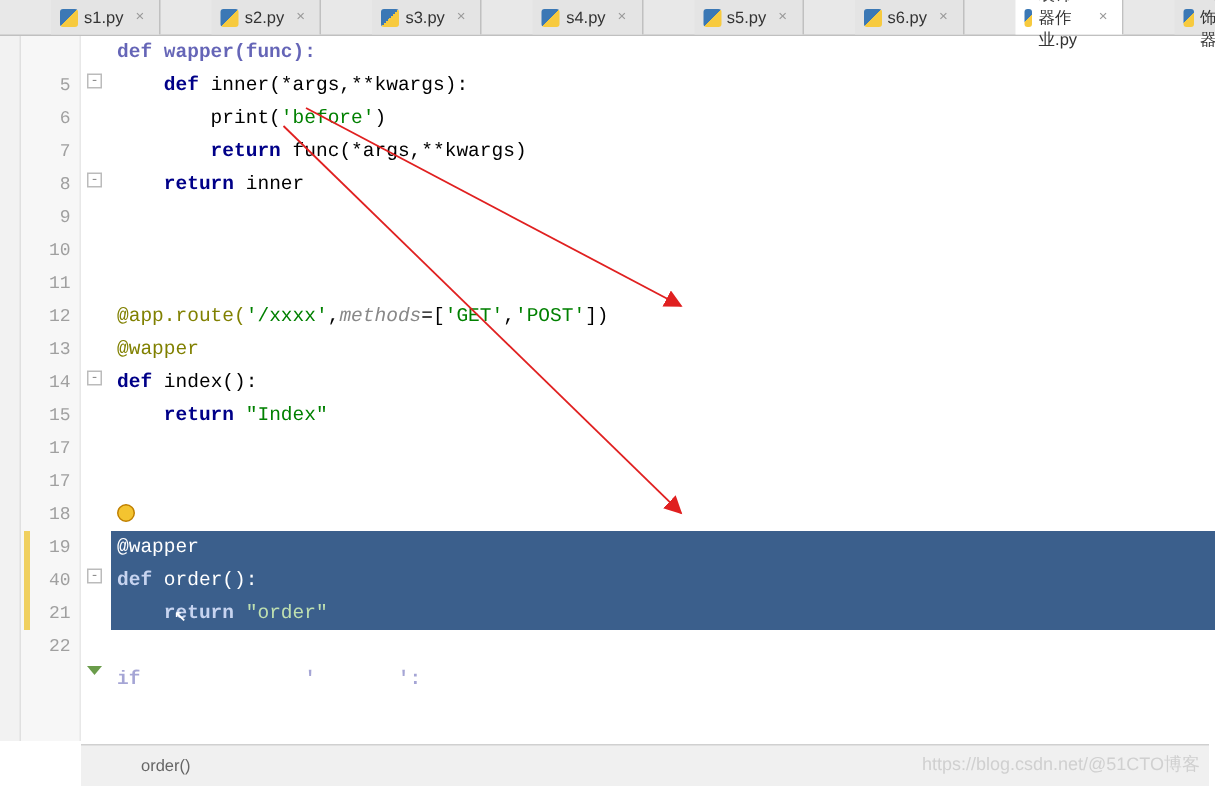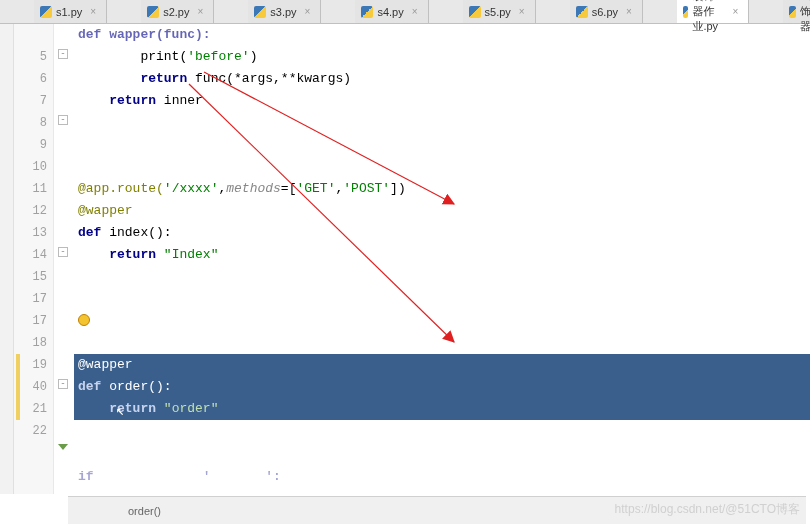--- a/index.html
+++ b/index.html
@@ -104,23 +104,22 @@
     }
     .status-bar {
       position: absolute;
       bottom: 0; left: 54px; right: 4px;
       height: 28px;
       background: #f0f0f0;
       border-top: 1px solid #d0d0d0;
       font-family: Arial, sans-serif;
       font-size: 11px;
       color: #666;
-      padding-left: 60px;
+      padding-left: 40px;
       line-height: 28px;
-      margin-left: 14px;
     }
     .watermark {
       position: absolute;
       bottom: 6px; right: 10px;
       color: #d0d0d0;
       font-size: 12px;
       font-family: Arial, sans-serif;
     }
     .cursor-icon {
       position: absolute;
@@ -208,20 +207,21 @@
   <div class="fold-col">
     <div class="fold-mark" style="top:25px;">-</div>
     <div class="fold-mark" style="top:91px;">-</div>
     <div class="fold-mark" style="top:223px;">-</div>
     <div class="fold-mark" style="top:355px;">-</div>
     <div class="green-tri" style="top:420px; left:4px;"></div>
   </div>
 
   <div class="code">
     <div class="line"><span class="kw" style="opacity:.6">def wapper(func):</span></div>
+    <div class="line"><span class="kw">    def </span><span>inner</span><span>(*args,**kwargs):</span></div>
     <div class="line"><span>        print(</span><span class="str">'before'</span><span>)</span></div>
     <div class="line"><span class="kw">        return </span><span>func</span><span>(*args,**kwargs)</span></div>
     <div class="line"><span class="kw">    return </span><span>inner</span></div>
     <div class="line"></div>
     <div class="line"></div>
     <div class="line"></div>
     <div class="line"><span class="dec">@app.route(</span><span class="str">'/xxxx'</span><span>,</span><span class="id">methods</span><span>=[</span><span class="str">'GET'</span><span>,</span><span class="str">'POST'</span><span>])</span></div>
     <div class="line"><span class="dec">@wapper</span></div>
     <div class="line"><span class="kw">def </span><span>index</span><span>():</span></div>
     <div class="line"><span class="kw">    return </span><span class="str">"Index"</span></div>
@@ -234,21 +234,21 @@
 
     <div class="sel-block" style="top:330px; height:66px;">
       <div class="line"><span>@wapper</span></div>
       <div class="line"><span class="kw">def </span><span>order</span><span>():</span></div>
       <div class="line" style="position:relative;"><span class="kw">    return </span><span class="str">"order"</span>
         <span class="cursor-icon" style="left:42px; top:2px;">↖</span>
       </div>
     </div>
 
     <div class="line" style="position:absolute; top:396px;"></div>
-    <div class="line" style="position:absolute; top:418px; opacity:.35;margin-top:24px;"><span class="kw">if              '       ':</span></div>
+    <div class="line" style="position:absolute; top:418px; opacity:.35;"><span class="kw">if              '       ':</span></div>
 
     <div style="position:absolute; left:-58px; top:330px; width:4px; height:66px; background:#f0d060;"></div>
   </div>
 </div>
 
 <svg class="annotation-svg">
   <defs>
     <marker id="ah" markerWidth="12" markerHeight="12" refX="9" refY="5" orient="auto">
       <path d="M0,0 L10,5 L0,10 Z" fill="#e02020"></path>
     </marker>

